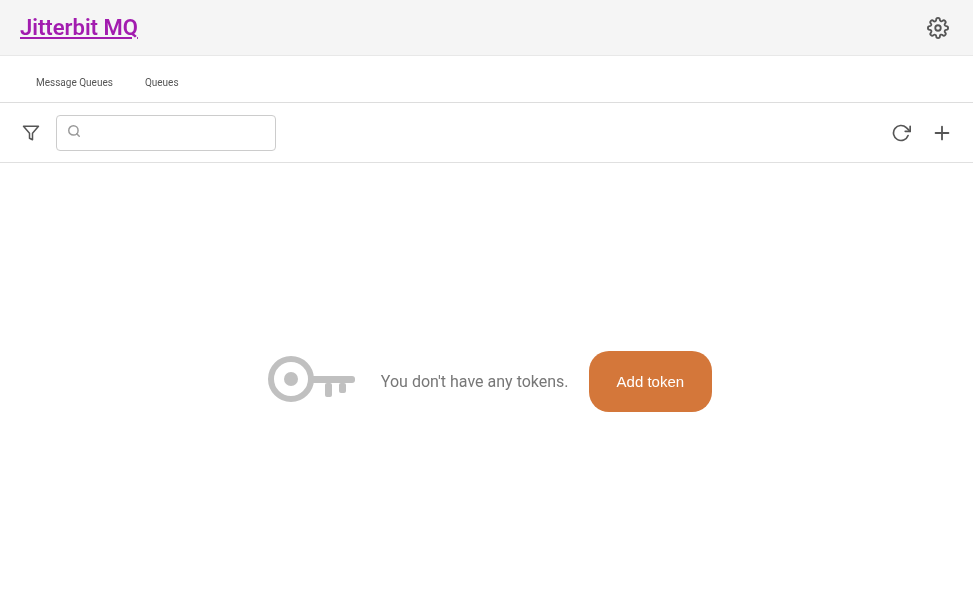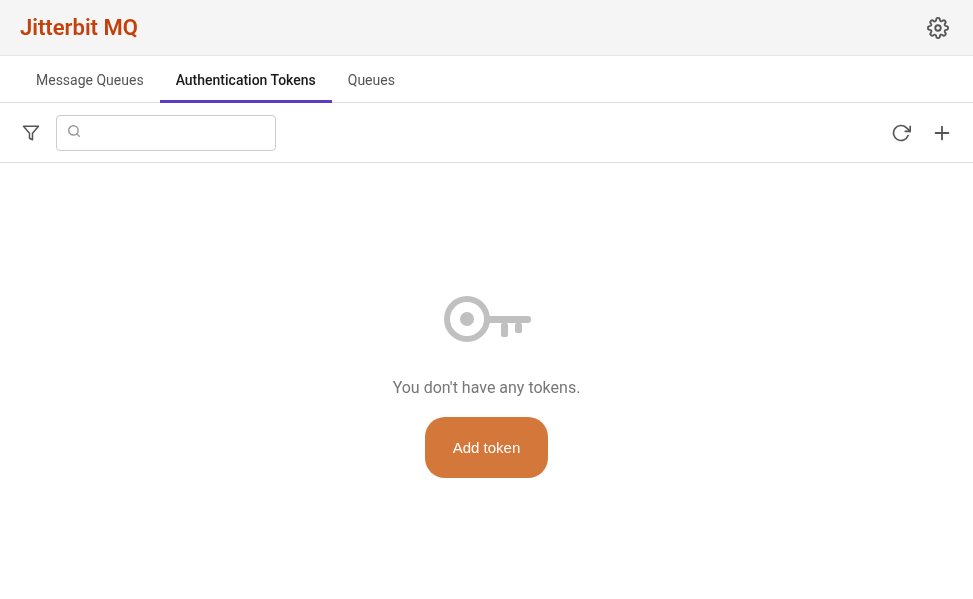--- a/index.html
+++ b/index.html
@@ -22,21 +22,22 @@
       align-items: center;
       justify-content: space-between;
       padding: 0 20px;
       height: 55px;
       background: #f5f5f5;
     }
 
     .app-title {
       font-size: 22px;
       font-weight: 600;
-      color: #c2410c;
+      color: #a21caf;
+      text-decoration: underline;
     }
 
     .gear-icon-btn {
       background: none;
       border: none;
       cursor: pointer;
       color: #555;
       font-size: 20px;
       padding: 4px;
       display: flex;
@@ -50,21 +51,21 @@
       border-bottom: 1px solid #ddd;
       display: flex;
       align-items: flex-end;
       padding: 0 20px;
       height: 48px;
       border-top: 1px solid #e8e8e8;
     }
 
     .tab {
       padding: 12px 16px;
-      font-size: 14px;
+      font-size: 10px;
       cursor: pointer;
       color: #555;
       border-bottom: 3px solid transparent;
       margin-bottom: -1px;
       white-space: nowrap;
     }
 
     .tab.active {
       color: #1a1a1a;
       border-bottom: 3px solid #5b3cc4;
@@ -151,21 +152,21 @@
       padding: 4px;
       display: flex;
       align-items: center;
       line-height: 1;
     }
 
     
     .main-content {
       background: #fff;
       display: flex;
-      flex-direction: column;
+      flex-direction: row;
       align-items: center;
       justify-content: center;
       height: calc(599px - 55px - 48px - 60px);
       gap: 20px;
     }
 
     .empty-key-svg {
       width: 100px;
       height: 70px;
       color: #c0c0c0;
@@ -196,21 +197,20 @@
   <button class="gear-icon-btn">
     <svg width="22" height="22" viewBox="0 0 24 24" fill="none" stroke="currentColor" stroke-width="2" stroke-linecap="round" stroke-linejoin="round">
       <circle cx="12" cy="12" r="3"></circle>
       <path d="M19.4 15a1.65 1.65 0 0 0 .33 1.82l.06.06a2 2 0 0 1-2.83 2.83l-.06-.06a1.65 1.65 0 0 0-1.82-.33 1.65 1.65 0 0 0-1 1.51V21a2 2 0 0 1-4 0v-.09A1.65 1.65 0 0 0 9 19.4a1.65 1.65 0 0 0-1.82.33l-.06.06a2 2 0 0 1-2.83-2.83l.06-.06A1.65 1.65 0 0 0 4.68 15a1.65 1.65 0 0 0-1.51-1H3a2 2 0 0 1 0-4h.09A1.65 1.65 0 0 0 4.6 9a1.65 1.65 0 0 0-.33-1.82l-.06-.06a2 2 0 0 1 2.83-2.83l.06.06A1.65 1.65 0 0 0 9 4.68a1.65 1.65 0 0 0 1-1.51V3a2 2 0 0 1 4 0v.09a1.65 1.65 0 0 0 1 1.51 1.65 1.65 0 0 0 1.82-.33l.06-.06a2 2 0 0 1 2.83 2.83l-.06.06A1.65 1.65 0 0 0 19.4 9a1.65 1.65 0 0 0 1.51 1H21a2 2 0 0 1 0 4h-.09a1.65 1.65 0 0 0-1.51 1z"></path>
     </svg>
   </button>
 </div>
 
 <div class="tabs-container">
   <div class="tab">Message Queues</div>
-  <div class="tab active">Authentication Tokens</div>
   <div class="tab">Queues</div>
 </div>
 
 <div class="toolbar">
   <div class="toolbar-left">
     <button class="filter-btn">
       <svg width="18" height="18" viewBox="0 0 24 24" fill="none" stroke="currentColor" stroke-width="2" stroke-linecap="round" stroke-linejoin="round">
         <polygon points="22 3 2 3 10 12.46 10 19 14 21 14 12.46 22 3"></polygon>
       </svg>
     </button>

